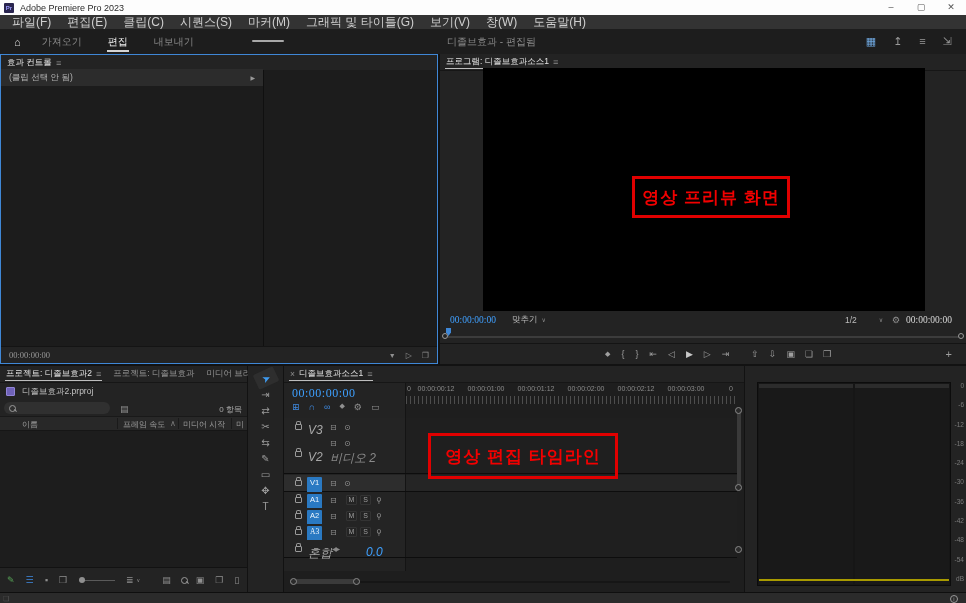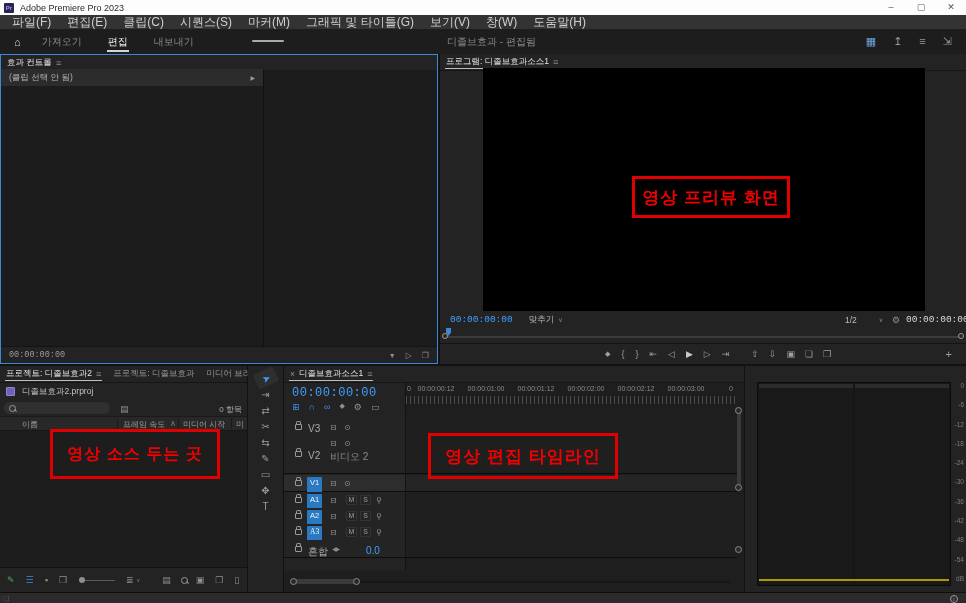--- a/index.html
+++ b/index.html
@@ -1,21 +1,21 @@
 <!DOCTYPE html>
 <html><head>
 <meta charset="utf-8">
 <style>
   html,body{margin:0;padding:0;background:#000;}
   .app{position:relative;width:966px;height:603px;background:#121212;overflow:hidden;
        font-family:"Liberation Sans","DejaVu Sans",sans-serif;font-size:10px;color:#c8c8c8;
        -webkit-font-smoothing:antialiased;}
   .abs{position:absolute;}
   .flex{display:flex;align-items:center;}
-  .mono{font-family:Liberation Mono, monospace;}
+  .mono{font-family:Liberation Serif, serif;}
   .ic{color:#8f8f8f;}
   
   .titlebar{left:0;top:0;width:966px;height:15px;background:#fdfdfd;color:#2b2b2b;}
   .pr-icon{width:10px;height:10px;margin-left:4px;background:#2a2550;color:#9d9dff;font-size:6px;
            display:flex;align-items:center;justify-content:center;border-radius:1px;font-weight:bold;}
   .title-text{margin-left:6px;font-size:9px;}
   .win-controls{margin-left:auto;display:flex;height:100%;}
   .win-btn{width:30px;text-align:center;line-height:15px;font-size:9px;color:#555;}
   
   .menubar{left:0;top:15px;width:966px;height:14px;background:#333333;display:flex;align-items:center;padding-left:4px;box-sizing:border-box;}
@@ -83,21 +83,21 @@
   .ruler{position:absolute;left:122px;top:19px;right:7px;height:25px;overflow:hidden;}
   .rlabel{position:absolute;top:0;font-size:7px;color:#8a8a8a;transform:translateX(-50%);white-space:nowrap;}
   .ticks{position:absolute;left:0;right:0;top:11px;height:8px;
          background:repeating-linear-gradient(90deg,#4d4d4d 0 1px,transparent 1px 4px);}
   .tracks{position:absolute;left:0;top:46px;right:7px;height:158px;}
   .trow{position:absolute;left:0;right:0;border-bottom:1px solid #0d0d0d;display:flex;}
   .thead{width:122px;background:#242424;border-right:1px solid #141414;box-sizing:border-box;position:relative;flex:none;}
   .tlane{flex:1;background:#1f1f1f;}
   .lock{width:7px;height:6px;border:1px solid #9a9a9a;border-radius:1px;position:absolute;left:11px;box-sizing:border-box;}
   .lock:before{content:"";position:absolute;left:0px;top:-4px;width:3px;height:3px;border:1px solid #9a9a9a;border-bottom:none;border-radius:2px 2px 0 0;}
-  .tlabel{position:absolute;left:24px;font-size:10px;color:#a8a8a8;}
+  .tlabel{position:absolute;left:24px;font-size:12px;color:#a8a8a8;font-style:italic;}
   .chip{position:absolute;left:23px;background:#2a79c2;color:#eef5fc;font-size:7.5px;padding:0 3px;height:27px;line-height:11px;border-radius:1px;}
   .thico{position:absolute;font-size:8px;color:#8f8f8f;}
   .msbtn{position:absolute;font-size:7px;color:#9f9f9f;width:9px;text-align:center;border:1px solid #333;border-radius:1px;line-height:8px;}
   
   .anno{position:absolute;border:3px solid #e00000;display:flex;align-items:center;justify-content:center;
         color:#f20000;font-weight:bold;z-index:30;background:transparent;letter-spacing:1px;}
   
   .hscroll{position:absolute;left:6px;right:14px;bottom:7px;height:7px;}
   .hs-track{position:absolute;left:0;right:0;top:2.5px;height:2px;background:#161616;border-radius:2px;}
   .hs-thumb{position:absolute;left:0;top:1px;width:70px;height:5px;background:#3a3a3a;border-radius:3px;}
@@ -256,23 +256,20 @@
       <span class="colsep" style="left:117px;"></span>
       <span class="abs" style="left:123px;top:2px;">프레임 속도</span>
       <span class="abs" style="left:170px;top:2px;color:#7f7f7f;">∧</span>
       <span class="colsep" style="left:178px;"></span>
       <span class="abs" style="left:183px;top:2px;">미디어 시작</span>
       <span class="colsep" style="left:231px;"></span>
       <span class="abs" style="left:236px;top:2px;">미디</span>
     </div>
     <div class="proj-list">
       <div style="position:absolute;left:0;right:0;top:0;height:1px;background:#161616;"></div>
-    </div>
-    <div class="anno" style="left:50px;top:63px;width:164px;height:44px;font-size:16px;">
-      <span>영상 소스 두는 곳</span>
     </div>
     <div class="proj-foot">
       <span class="ft-ic" style="color:#58a758;margin-left:7px;">✎</span>
       <span class="ft-ic" style="color:#3f8ae0;">☰</span>
       <span class="ft-ic">▪</span>
       <span class="ft-ic">❒</span>
       <span class="slider">
           <span class="knob"></span>
         </span>
       <span class="ft-ic">≣</span>

